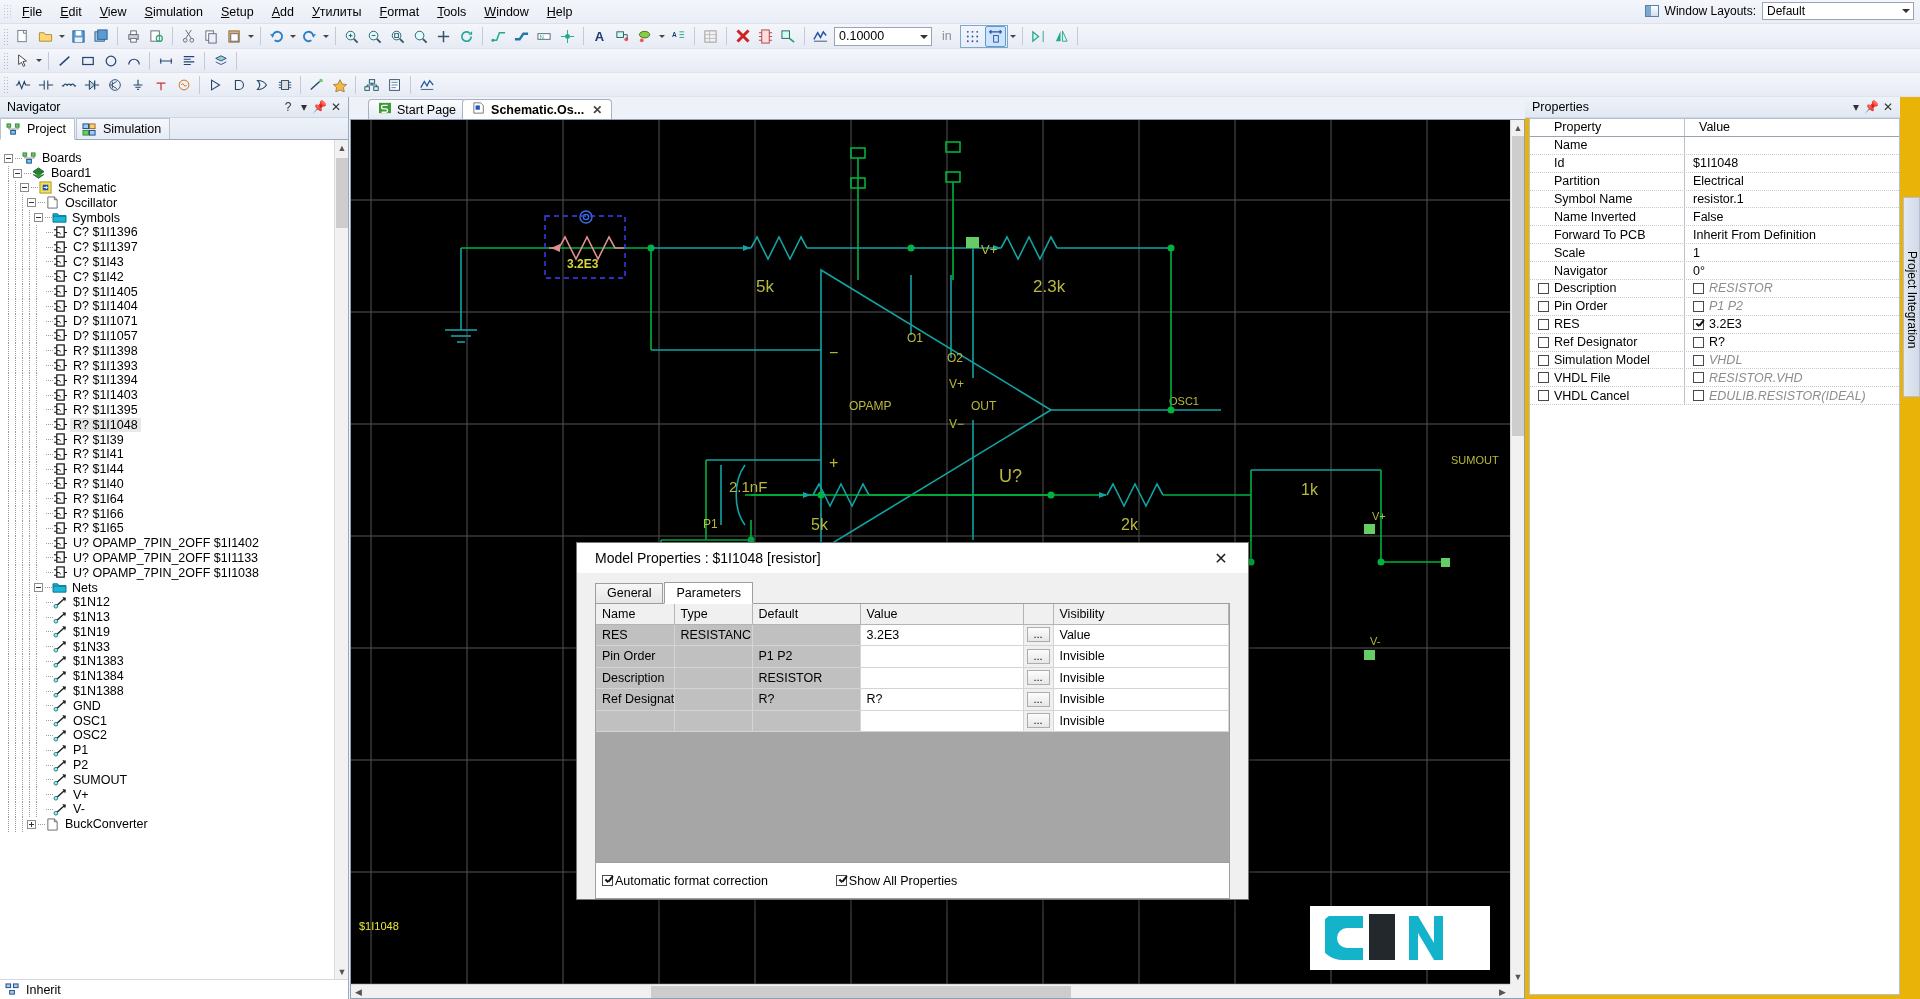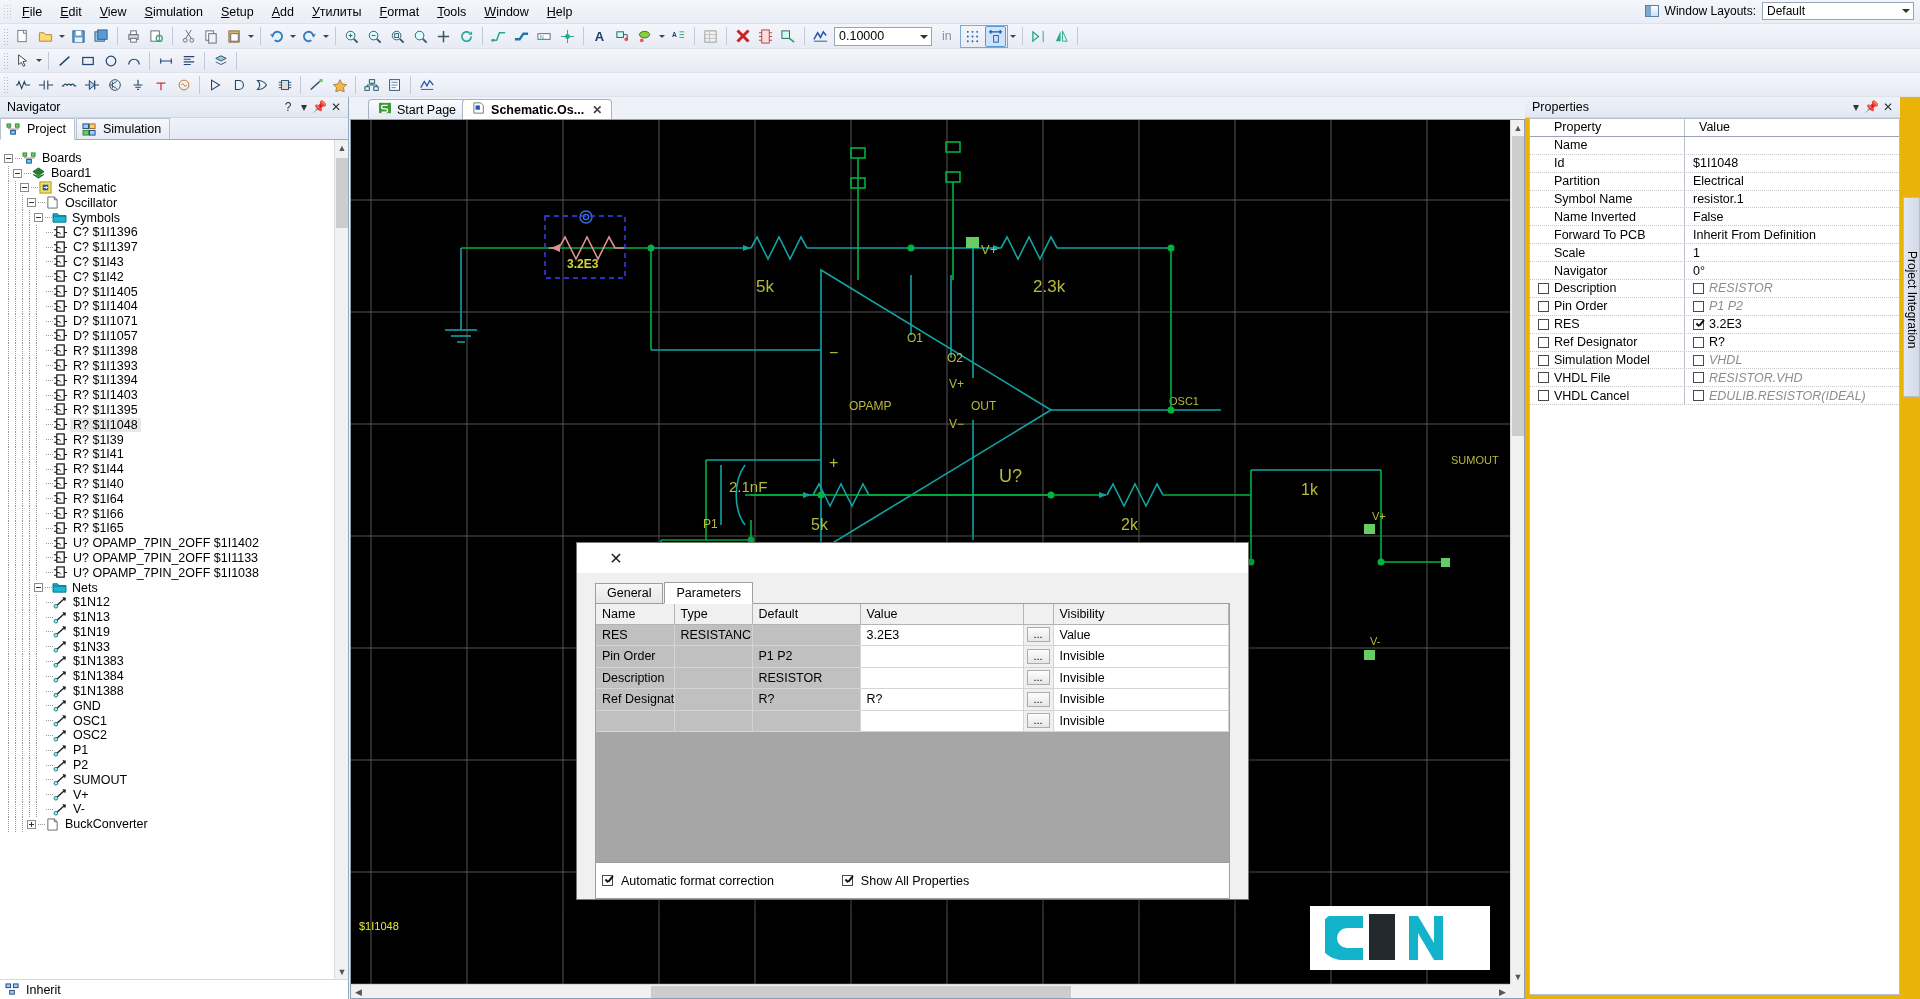--- a/index.html
+++ b/index.html
@@ -171,21 +171,21 @@
   table.ptbl td {
     border:1px solid #d4d4d4; border-top:none; border-left:none;
     padding: 2px 6px; height:21.5px; background:#fff; overflow:hidden; white-space:nowrap;
   }
   table.ptbl td.ro { background:#c0c0c0; }
   table.ptbl td.dots-cell { background:#f0f0f0; text-align:center; padding:0; }
   .dotbtn { display:inline-block; width:23px; height:15px; border:1px solid #adadad;
      background: linear-gradient(#fdfdfd,#e6e6e6); font-size:11px; line-height:13px; text-align:center; cursor:default; }
   .fillarea { flex:1; background:#a6a6a6; }
   .mopts { height:36px; display:flex; align-items:center; gap:10px; padding-left:4px; background:#fff; border:1px solid #9e9e9e; border-top:none; }
-  .optchk { display:flex; align-items:center; gap:8px; font-size:12.5px; }
+  .optchk { display:flex; align-items:center; gap:2px; font-size:12.5px; }
   .optchk:first-child { margin-left:2px; }
   .modal-foot { height:46px; background:#f0f0f0; display:flex; align-items:center; justify-content:flex-end; gap:10px; padding-right:18px; }
   .btn { width:70px; height:24px; font-size:12.5px; border:1px solid #adadad;
     background: linear-gradient(#fdfdfd,#e9e9e9); cursor:default; display:flex;align-items:center;justify-content:center; }
   .btn.def { border:2px solid #0078d7; }
 
   
   .logo { position:absolute; right:20px; bottom:14px; width:180px; height:64px; background:#fff;
     display:flex; align-items:center; justify-content:center; gap:4px; }
 </style>
@@ -1702,20 +1702,21 @@
               <span class="dim">EDULIB.RESISTOR(IDEAL)</span>
             </div>
           </div>
         </div>
     </div>
     <div class="sidetab">Project Integration</div>
   </div>
 
   <div class="modal">
     <div class="modal-title">
+      <span class="t">Model Properties : $1I1048 [resistor]</span>
       <div class="mclose">✕</div>
     </div>
     <div class="modal-body">
       <div class="mtabs" id="dialog-tabs">
           <div class="mtab">General</div>
           <div class="mtab active">Parameters</div>
         </div>
       <div class="mpane">
         <table class="ptbl">
           <colgroup>

